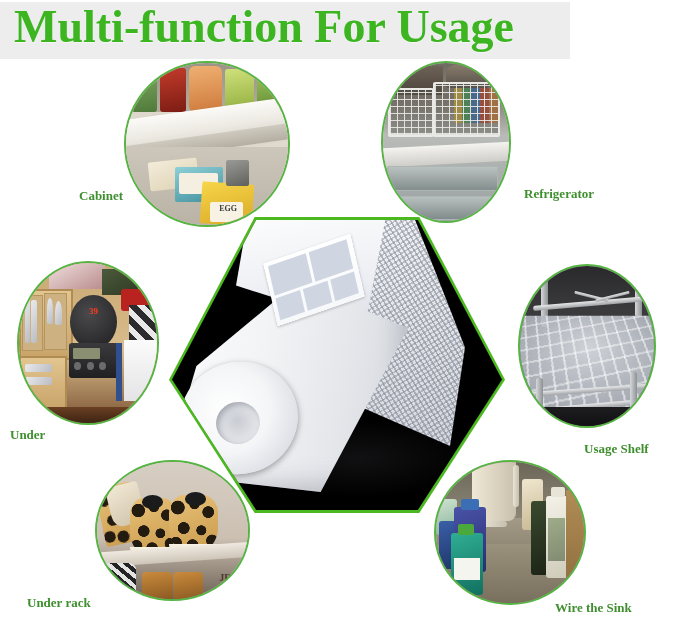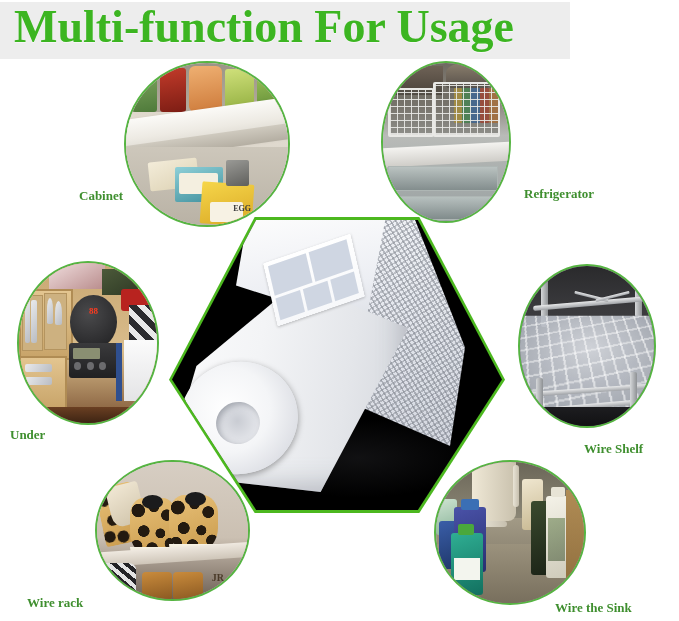--- a/index.html
+++ b/index.html
@@ -216,21 +216,21 @@
         <div class="p cab-can" style="left:61%; width:18%; top:4%; height:26%; background:linear-gradient(170deg,#cfe07a,#90ad3e);"></div>
         <div class="p cab-can" style="left:81%; width:15%; top:5%; height:25%; background:linear-gradient(170deg,#9fc45c,#5e8a33);"></div>
         <div class="p cab-shelf"></div>
         <div class="p cab-shelf2"></div>
         <div class="p cab-under"></div>
         <div class="p cab-bag" style="left:14%;top:60%;width:30%;height:18%;background:linear-gradient(160deg,#f3ecd9,#ddd2b4);transform:rotate(-6deg);"></div>
         <div class="p cab-bag" style="left:30%;top:64%;width:30%;height:22%;background:linear-gradient(160deg,#8fd0d8,#3f8f9c);"></div>
         <div class="p cab-bag" style="left:33%;top:68%;width:24%;height:13%;background:#f4efe0;"></div>
         <div class="p cab-bag" style="left:46%;top:74%;width:32%;height:26%;background:linear-gradient(160deg,#f6d64a,#d9a825);transform:rotate(4deg);"></div>
         <div class="p cab-bag" style="left:52%;top:86%;width:20%;height:12%;background:#f7f2e4;"></div>
-        <div class="p" style="left:56%;top:87%;width:14%;height:9%;color:#3a3a3a;font-size:8px;font-weight:bold;text-align:center;line-height:9px;margin-left:14px;">EGG</div>
+        <div class="p" style="left:56%;top:87%;width:14%;height:9%;color:#3a3a3a;font-size:8px;font-weight:bold;text-align:center;line-height:9px;">EGG</div>
         <div class="p cab-bag" style="left:62%;top:60%;width:14%;height:16%;background:linear-gradient(160deg,#9a9a96,#5f5f5c);border-radius:2px;"></div>
       </div>
     </div>
     <div class="lbl" style="left:-45px;top:125px;">Cabinet</div>
   </div>
 
   <div class="callout" style="left:381px;top:61px;">
     <div class="circle" style="width:130px;height:162px;">
       <div class="photo">
         <div class="p ref-bg"></div>
@@ -263,21 +263,21 @@
         <div class="p dr-slot" style="left:2%;top:20%;width:14%;height:34%;"></div>
         <div class="p dr-slot" style="left:18%;top:19%;width:15%;height:34%;"></div>
         <div class="p dr-util" style="left:4%;top:22%;width:4%;height:28%;"></div>
         <div class="p dr-util" style="left:9%;top:23%;width:4%;height:27%;"></div>
         <div class="p dr-util" style="left:20%;top:22%;width:5%;height:16%;border-radius:50% 50% 2px 2px;"></div>
         <div class="p dr-util" style="left:26%;top:24%;width:5%;height:15%;border-radius:50% 50% 2px 2px;"></div>
         <div class="p dr-tray" style="left:0%;top:58%;width:32%;height:32%;"></div>
         <div class="p dr-util" style="left:4%;top:63%;width:20%;height:5%;"></div>
         <div class="p dr-util" style="left:4%;top:71%;width:20%;height:5%;"></div>
         <div class="p dr-scale" style="left:37%;top:20%;width:34%;height:34%;"></div>
-        <div class="p" style="left:47%;top:27%;width:14%;height:10%;color:#ff3a1f;font-size:9px;font-weight:bold;text-align:center;">88</div>
+        <div class="p" style="left:47%;top:27%;width:14%;height:10%;color:#ff3a1f;font-size:9px;font-weight:bold;text-align:center;">39</div>
         <div class="p dr-scalebody" style="left:36%;top:50%;width:38%;height:22%;"></div>
         <div class="p dr-scalescreen" style="left:39%;top:53%;width:20%;height:7%;"></div>
         <div class="p" style="left:40%;top:62%;width:5%;height:5%;background:#6b6b6e;border-radius:50%;"></div>
         <div class="p" style="left:49%;top:62%;width:5%;height:5%;background:#6b6b6e;border-radius:50%;"></div>
         <div class="p" style="left:58%;top:62%;width:5%;height:5%;background:#6b6b6e;border-radius:50%;"></div>
         <div class="p dr-paper" style="left:76%;top:48%;width:24%;height:38%;"></div>
         <div class="p" style="left:70%;top:50%;width:5%;height:36%;background:#2f4f8f;"></div>
         <div class="p" style="left:0%;top:90%;width:100%;height:10%;background:linear-gradient(180deg,#6a3f22,#3d2413);"></div>
       </div>
     </div>
@@ -294,43 +294,43 @@
         <div class="p ws-bar" style="left:40%;top:18%;width:26%;height:2%;transform:rotate(14deg);"></div>
         <div class="p ws-bar" style="left:56%;top:18%;width:26%;height:2%;transform:rotate(-14deg);"></div>
         <div class="p ws-liner"></div>
         <div class="p ws-bar" style="left:2%;top:76%;width:96%;height:3%;transform:rotate(-4deg);"></div>
         <div class="p ws-bar" style="left:2%;top:86%;width:96%;height:3%;transform:rotate(-5deg);"></div>
         <div class="p ws-post" style="left:12%;top:70%;width:5%;height:30%;"></div>
         <div class="p ws-post" style="left:82%;top:66%;width:5%;height:34%;"></div>
         <div class="p" style="left:0%;top:88%;width:100%;height:12%;background:linear-gradient(180deg,#1d1d20,#111113);"></div>
       </div>
     </div>
-    <div class="lbl" style="left:66px;top:175px;">Wire Shelf</div>
+    <div class="lbl" style="left:66px;top:175px;">Usage Shelf</div>
   </div>
 
   <div class="callout" style="left:95px;top:460px;">
     <div class="circle" style="width:155px;height:141px;">
       <div class="photo">
         <div class="p sh-bg"></div>
         <div class="p leopard" style="left:2%;top:16%;width:26%;height:44%;border-radius:40% 16% 30% 8%;transform:rotate(-12deg);"></div>
         <div class="p" style="left:8%;top:16%;width:22%;height:30%;background:linear-gradient(160deg,#f2e9d6,#cfc3a9);transform:rotate(-14deg);border-radius:24% 8% 6% 30%;"></div>
         <div class="p leopard" style="left:22%;top:26%;width:30%;height:42%;border-radius:30% 30% 40% 40%;"></div>
         <div class="p leopard" style="left:48%;top:24%;width:32%;height:42%;border-radius:32% 32% 42% 42%;"></div>
         <div class="p" style="left:30%;top:24%;width:14%;height:10%;background:#1b1b1c;border-radius:50%;"></div>
         <div class="p" style="left:58%;top:22%;width:14%;height:10%;background:#1b1b1c;border-radius:50%;"></div>
         <div class="p sh-sole" style="left:22%;top:62%;width:30%;height:9%;"></div>
         <div class="p sh-sole" style="left:48%;top:60%;width:33%;height:9%;"></div>
         <div class="p sh-shelf"></div>
         <div class="p" style="left:0%;top:74%;width:26%;height:22%;background:repeating-linear-gradient(40deg,#232326 0 4px,#e3e3e3 4px 8px);border-radius:20% 20% 10% 10%;"></div>
         <div class="p sh-boot" style="left:30%;top:80%;width:20%;height:20%;"></div>
         <div class="p sh-boot" style="left:50%;top:80%;width:20%;height:20%;"></div>
-        <div class="p" style="left:76%;top:80%;width:18%;height:18%;color:#4a3a28;font-size:10px;font-weight:bold;">JR</div>
-      </div>
-    </div>
-    <div class="lbl" style="left:-68px;top:133px;">Wire rack</div>
+        <div class="p" style="left:76%;top:80%;width:18%;height:18%;color:#4a3a28;font-size:10px;font-weight:bold;text-align:center;">JR</div>
+      </div>
+    </div>
+    <div class="lbl" style="left:-68px;top:133px;">Under rack</div>
   </div>
 
   <div class="callout" style="left:434px;top:460px;">
     <div class="circle" style="width:152px;height:145px;">
       <div class="photo">
         <div class="p us-bg"></div>
         <div class="p us-wall"></div>
         <div class="p" style="left:24%;top:0%;width:30%;height:42%;background:linear-gradient(90deg,#efe8d6,#c9c1ad);border-radius:0 0 8px 8px;"></div>
         <div class="p us-pipe" style="left:52%;top:2%;width:4%;height:30%;"></div>
         <div class="p us-pipe" style="left:30%;top:42%;width:18%;height:4%;"></div>

